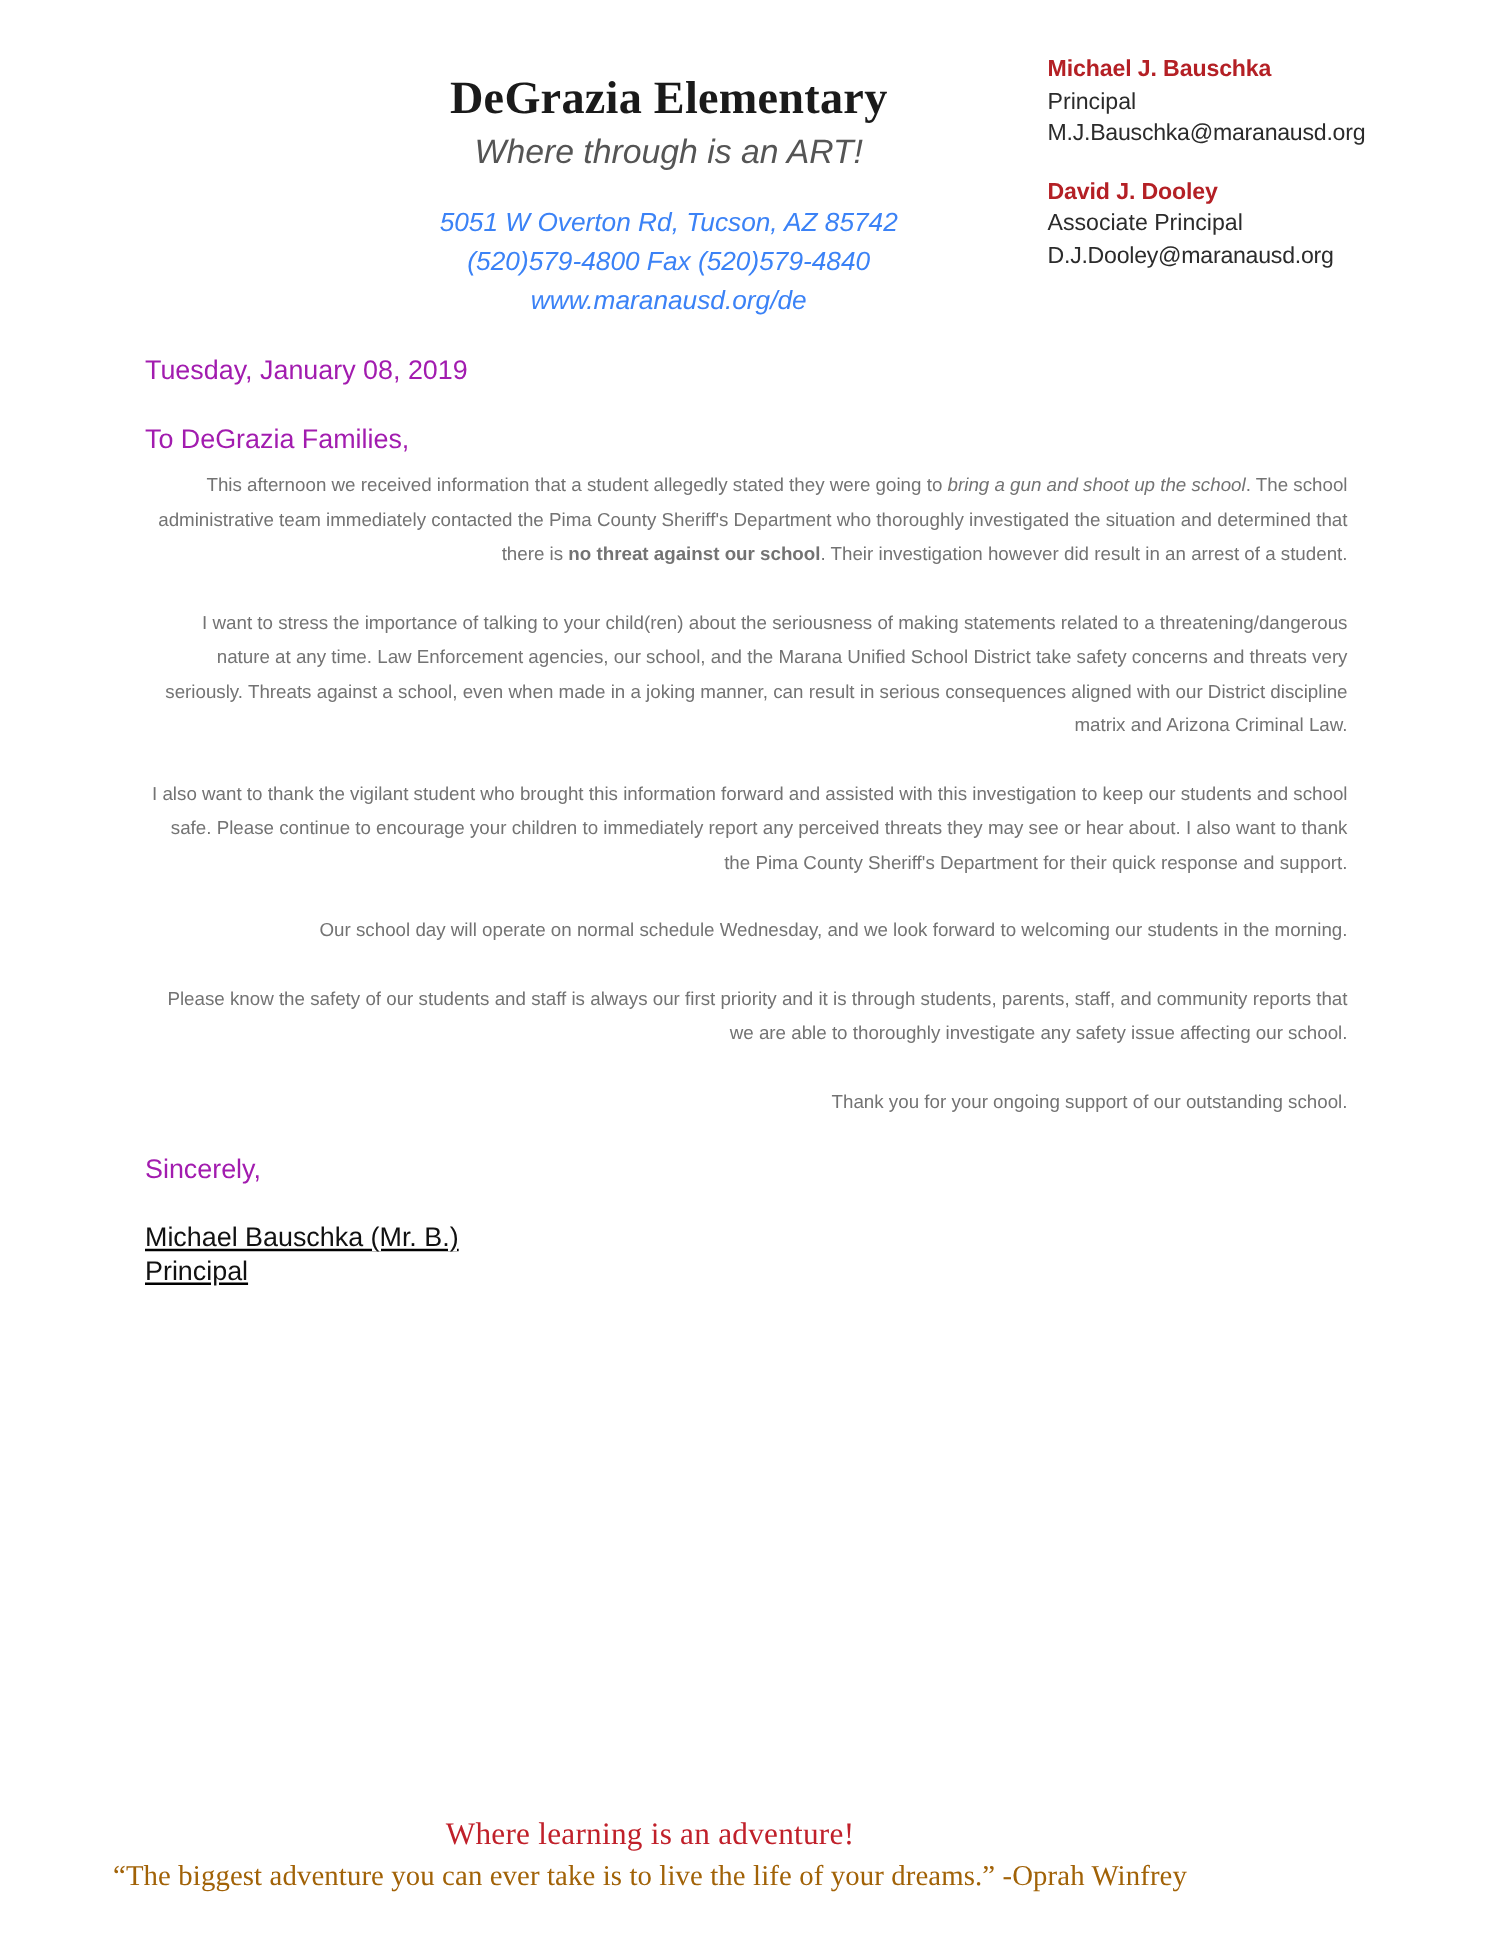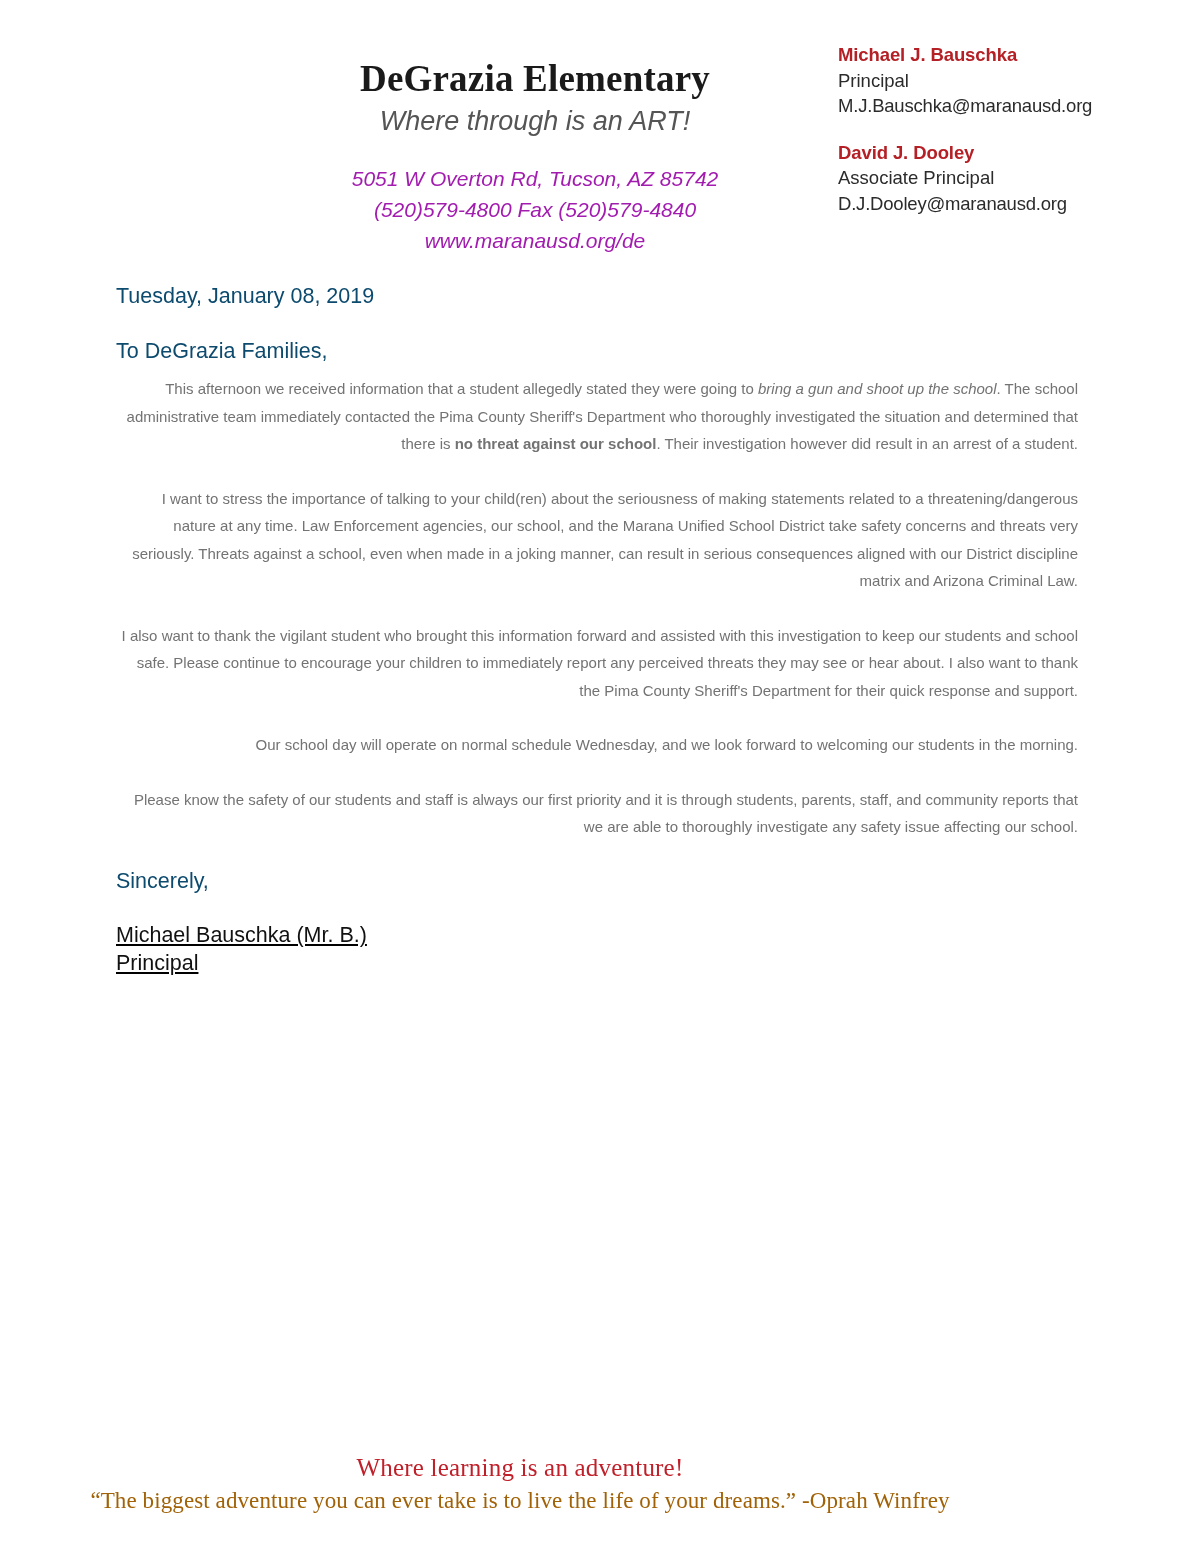--- a/index.html
+++ b/index.html
@@ -47,21 +47,21 @@
     font-style: italic;
     font-size: 27px;
     color: #555555;
     margin-top: 8px;
     line-height: 1.1;
   }
   .school-address {
     font-family: "Liberation Sans", sans-serif;
     font-style: italic;
     font-size: 21px;
-    color: #a21caf;
+    color: #3b82f6;
     margin-top: 26px;
     line-height: 1.48;
   }
   .school-address div { white-space: nowrap; }
 
   .contact-block {
     position: absolute;
     left: 838px;
     top: 42px;
     width: 350px;
@@ -93,21 +93,21 @@
   
   .letter {
     position: absolute;
     left: 116px;
     top: 283px;
     width: 962px;
   }
   .letter-line {
     font-size: 21.5px;
     line-height: 27.5px;
-    color: #0c4a6e;
+    color: #a21caf;
     margin: 0;
   }
   .date-line { margin-bottom: 27px; }
   .salutation { margin-bottom: 10px; }
   .para {
     font-size: 15px;
     line-height: 27.5px;
     color: #737373;
     margin: 0 0 27px 0;
     text-align: right;
@@ -187,20 +187,21 @@
     <p class="para"><span>This afternoon we received information that a student allegedly stated they were going to </span><em>bring a gun and shoot up the school</em><span>. The school administrative team immediately contacted the Pima County Sheriff's Department who thoroughly investigated the situation and determined that there is </span><strong>no threat against our school</strong><span>. Their investigation however did result in an arrest of a student.</span></p>
 
     <p class="para">I want to stress the importance of talking to your child(ren) about the seriousness of making statements related to a threatening/dangerous nature at any time. Law Enforcement agencies, our school, and the Marana Unified School District take safety concerns and threats very seriously. Threats against a school, even when made in a joking manner, can result in serious consequences aligned with our District discipline matrix and Arizona Criminal Law.</p>
 
     <p class="para">I also want to thank the vigilant student who brought this information forward and assisted with this investigation to keep our students and school safe. Please continue to encourage your children to immediately report any perceived threats they may see or hear about. I also want to thank the Pima County Sheriff's Department for their quick response and support.</p>
 
     <p class="para">Our school day will operate on normal schedule Wednesday, and we look forward to welcoming our students in the morning.</p>
 
     <p class="para">Please know the safety of our students and staff is always our first priority and it is through students, parents, staff, and community reports that we are able to thoroughly investigate any safety issue affecting our school.</p>
 
+    <p class="para">Thank you for your ongoing support of our outstanding school.</p>
 
     <p class="letter-line sign-off">Sincerely,</p>
 
     <div class="signature-block">
       <p class="sig-line">Michael Bauschka (Mr. B.)</p>
       <p class="sig-line">Principal</p>
     </div>
 
   </div>
 

